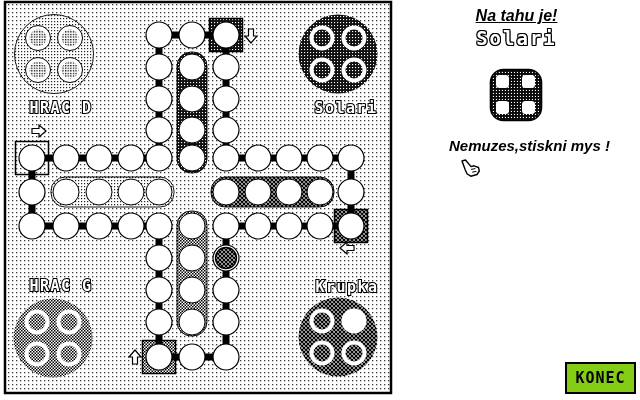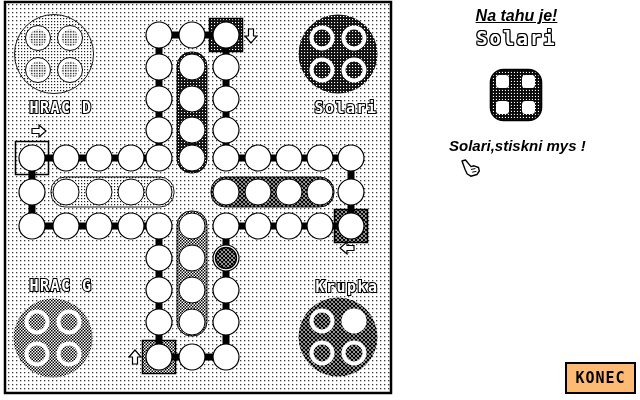--- a/index.html
+++ b/index.html
@@ -10,21 +10,21 @@
   #turn-heading{top:7px;font:italic bold 16px "Liberation Sans",sans-serif;
                 text-decoration:underline;letter-spacing:0px;color:#000;}
   #turn-player{top:27px;font:bold 19px "DejaVu Sans Mono",monospace;letter-spacing:2px;color:#fff;
                text-shadow:-1px -1px 0 #000,1px -1px 0 #000,-1px 1px 0 #000,1px 1px 0 #000,
                            0 -1px 0 #000,0 1px 0 #000,-1px 0 0 #000,1px 0 0 #000;}
   #dice{position:absolute;left:489px;top:68px;}
   #message{position:absolute;left:449px;top:137px;white-space:nowrap;
            font:italic bold 15px "Liberation Sans",sans-serif;color:#000;}
   #hand{position:absolute;left:459px;top:158px;width:24px;height:24px;}
   #konec-button{position:absolute;left:565px;top:362px;width:71px;height:32px;
-                background:#fdba74;border:2px solid #000;box-sizing:border-box;
+                background:#84cc16;border:2px solid #000;box-sizing:border-box;
                 font:bold 15px "DejaVu Sans Mono",monospace;letter-spacing:1px;
                 display:flex;align-items:center;justify-content:center;color:#000;cursor:pointer;}
 </style>
 </head>
 <body>
 
 <div id="screen">
   <div id="board-wrap">
     <svg id="board-svg" width="393" height="400" viewBox="0 0 393 400">
       <defs>
@@ -221,21 +221,21 @@
     </defs>
     <rect x="1.5" y="1.5" width="51" height="51" rx="13" fill="url(#p-dicegrid)" stroke="#000" stroke-width="1.6"></rect>
     <g id="dice-pips">
         <rect x="7" y="7" width="13" height="13" rx="3.5" fill="#fff"></rect>
         <rect x="33" y="7" width="13" height="13" rx="3.5" fill="#fff"></rect>
         <rect x="7" y="33" width="13" height="13" rx="3.5" fill="#fff"></rect>
         <rect x="33" y="33" width="13" height="13" rx="3.5" fill="#fff"></rect>
       </g>
   </svg>
 
-  <div id="message">Solari,stiskni mys !</div>
+  <div id="message">Nemuzes,stiskni mys !</div>
 
   <svg id="hand" viewBox="0 0 24 24">
     <g fill="#fff" stroke="#000" stroke-width="1.4" stroke-linejoin="round">
       <path d="M3,3 L6.5,2 L12,8.6 L15,7.8 L19.5,9.5 L20.3,13 L18,16.5 L11.8,18.2 L8.2,16 L6.2,11.8 Z"></path>
       <path d="M12,11.4 L16.4,10.6" fill="none" stroke-width="1"></path>
       <path d="M13.2,14.2 L17.4,13.4" fill="none" stroke-width="1"></path>
     </g>
   </svg>
 
   <div id="konec-button">KONEC</div>

